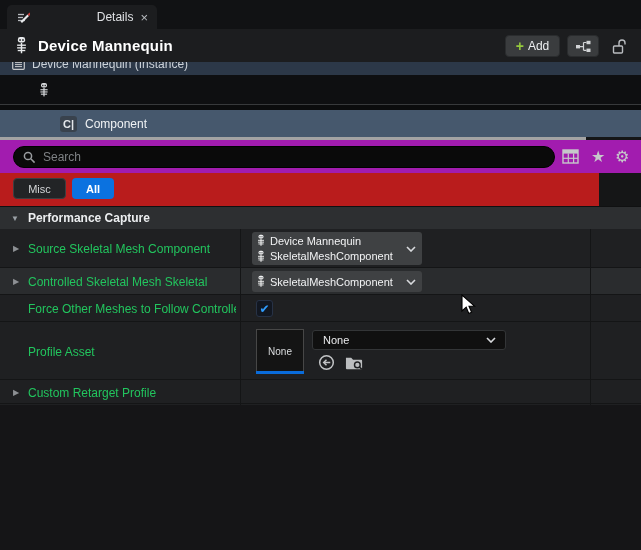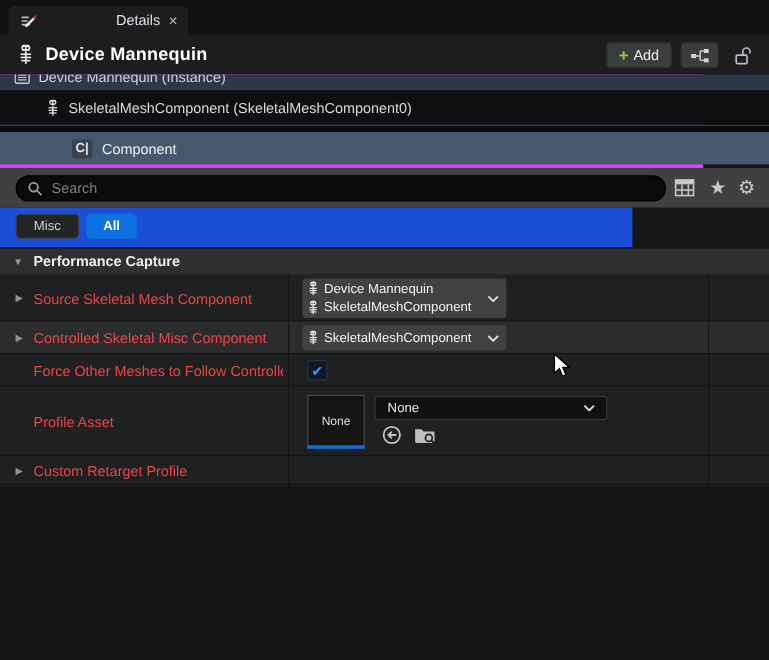--- a/index.html
+++ b/index.html
@@ -21,64 +21,64 @@
            border:1px solid #2a2c2e;border-radius:4px;display:flex;align-items:center;
            justify-content:center;gap:4px;}
   .add-plus{color:#95c93d;font-size:14px;font-weight:bold;line-height:1;}
   .add-label{color:#eceef0;font-size:12px;}
   .node-btn{position:absolute;left:567px;top:35px;width:32px;height:22px;background:#3a3c3e;
             border:1px solid #2a2c2e;border-radius:4px;display:flex;align-items:center;justify-content:center;}
   .lock-btn{position:absolute;left:607px;top:36px;width:24px;height:20px;display:flex;
             align-items:center;justify-content:center;}
 
   
-  .tree{position:absolute;left:0;top:62px;width:586px;height:78px;background:#d946ef;}
+  .tree{position:absolute;left:0;top:62px;width:586px;height:78px;background:#a3a3a3;}
   .trow1{position:absolute;left:0;top:0;width:641px;height:13px;background:#2c3848;overflow:hidden;}
   .trow1-in{display:flex;align-items:center;height:24px;margin-top:-10px;padding-left:12px;gap:7px;
             font-size:12px;color:#ccd2d9;}
   .trow2{position:absolute;left:0;top:13px;width:641px;height:29px;background:#0e0f11;
          display:flex;align-items:center;padding-left:38px;gap:7px;font-size:12px;color:#d8dadd;}
   .tsep{position:absolute;left:0;top:42px;width:641px;height:6px;background:#0b0c0d;border-top:1px solid #37393b;}
   .trow3{position:absolute;left:0;top:48px;width:641px;height:27px;background:#46586d;
          display:flex;align-items:center;padding-left:60px;gap:8px;font-size:12px;color:#f0f2f4;}
   .c-icon{width:17px;height:16px;background:#39424d;border-radius:3px;color:#e4e7ea;
           font-size:11px;font-weight:bold;display:flex;align-items:center;justify-content:center;letter-spacing:0;}
 
   
-  .searchrow{position:absolute;left:0;top:140px;width:641px;height:33px;background:#404040;}
+  .searchrow{position:absolute;left:0;top:140px;width:641px;height:33px;background:#a21caf;}
   .search-box{position:absolute;left:13px;top:6px;width:542px;height:22px;border-radius:11px;
               background:#0a0a0a;border:1px solid #010101;display:flex;align-items:center;
               padding-left:9px;gap:7px;}
   .search-ph{font-size:12px;color:#7e8184;}
   .ic-right{position:absolute;top:7px;color:#c6c8ca;}
   .ic-star{left:591px;font-size:16px;}
   .ic-gear{left:615px;font-size:16px;}
 
   
-  .filterrow{position:absolute;left:0;top:173px;width:527px;height:33px;background:#1d4ed8;}
+  .filterrow{position:absolute;left:0;top:173px;width:599px;height:33px;background:#b91c1c;}
   .misc-btn{position:absolute;left:13px;top:5px;width:53px;height:21px;background:#222426;
             border:1px solid #3d3f41;border-radius:4px;display:flex;align-items:center;
             justify-content:center;font-size:11px;color:#d2d4d6;}
   .all-btn{position:absolute;left:72px;top:5px;width:42px;height:21px;background:#0b72e0;
            border-radius:4px;display:flex;align-items:center;justify-content:center;
            font-size:11px;font-weight:bold;color:#fff;}
 
   
   .section-h{position:absolute;left:0;top:206px;width:641px;height:23px;background:#2d2f31;
              border-top:1px solid #101112;display:flex;align-items:center;padding-left:11px;gap:9px;}
   .caret-down{color:#9aa0a6;font-size:8px;}
   .section-title{font-size:12px;font-weight:bold;color:#eceef0;}
 
   
   .props{position:absolute;left:0;top:229px;width:641px;height:176px;background:#1f2022;}
   .vline{position:absolute;top:0;width:1px;height:176px;background:#141516;z-index:3;}
   .prow{position:absolute;left:0;width:641px;border-bottom:1px solid #141516;background:#1f2022;}
   .prow.hover{background:#2a2c2e;}
   .arrow{position:absolute;left:13px;color:#8d9094;font-size:8px;}
-  .plabel{position:absolute;left:28px;font-size:12px;color:#ef4444;white-space:nowrap;
+  .plabel{position:absolute;left:28px;font-size:12px;color:#22c55e;white-space:nowrap;
           overflow:hidden;max-width:208px;}
   .dd{position:absolute;background:#3f4143;border-radius:3px;display:flex;flex-direction:column;
       justify-content:center;padding:1px 4px;}
   .dd-line{display:flex;align-items:center;gap:4px;height:16px;font-size:11px;color:#f2f3f4;white-space:nowrap;}
   .dd-chev{position:absolute;right:6px;top:50%;transform:translateY(-50%);}
   .checkbox{position:absolute;left:256px;top:5px;width:17px;height:17px;background:#121721;
             border:1px solid #273246;border-radius:3px;display:flex;align-items:center;
             justify-content:center;color:#2f9dff;font-size:12px;font-weight:bold;}
   .thumb{position:absolute;left:256px;top:7px;width:48px;height:45px;background:#141414;
          border:1px solid #474747;display:flex;align-items:center;justify-content:center;}
@@ -171,21 +171,20 @@
         <svg width="12" height="14" viewBox="0 0 12 14">
           <rect x="3" y="0" width="6" height="4.6" rx="2" fill="#d8dadd"></rect>
           <rect x="4.2" y="1.8" width="1.2" height="1.4" fill="#0e0f11"></rect>
           <rect x="6.6" y="1.8" width="1.2" height="1.4" fill="#0e0f11"></rect>
           <rect x="5.4" y="4.8" width="1.2" height="8.6" fill="#d8dadd"></rect>
           <rect x="2.4" y="6.2" width="7.2" height="1.1" fill="#d8dadd"></rect>
           <rect x="2.4" y="8.4" width="7.2" height="1.1" fill="#d8dadd"></rect>
           <rect x="2.9" y="10.6" width="6.2" height="1.1" fill="#d8dadd"></rect>
         </svg>
       </span>
-      <span>SkeletalMeshComponent (SkeletalMeshComponent0)</span>
     </div>
     <div class="tsep"></div>
     <div class="trow3">
       <span class="c-icon">C|</span>
       <span>Component</span>
     </div>
   </div>
 
   <div class="searchrow">
     <div class="search-box">
@@ -259,21 +258,21 @@
         <span class="dd-chev">
           <svg width="10" height="6" viewBox="0 0 10 6">
               <polyline points="1,1 5,5 9,1" fill="none" stroke="#d8dadd" stroke-width="1.6"></polyline>
             </svg>
         </span>
       </div>
     </div>
 
     <div class="prow hover" style="top:39px;height:27px;">
       <span class="arrow" style="top:9px;">▶</span>
-      <span class="plabel" style="top:7px;">Controlled Skeletal Misc Component</span>
+      <span class="plabel" style="top:7px;">Controlled Skeletal Mesh Skeletal</span>
       <div class="dd" style="left:252px;top:3px;width:170px;height:21px;">
         <div class="dd-line">
           <svg width="10" height="13" viewBox="0 0 12 14">
             <rect x="3" y="0" width="6" height="4.6" rx="2" fill="#f2f3f4"></rect>
             <rect x="4.2" y="1.8" width="1.2" height="1.4" fill="#3f4143"></rect>
             <rect x="6.6" y="1.8" width="1.2" height="1.4" fill="#3f4143"></rect>
             <rect x="5.4" y="4.8" width="1.2" height="8.6" fill="#f2f3f4"></rect>
             <rect x="2.4" y="6.2" width="7.2" height="1.1" fill="#f2f3f4"></rect>
             <rect x="2.4" y="8.4" width="7.2" height="1.1" fill="#f2f3f4"></rect>
             <rect x="2.9" y="10.6" width="6.2" height="1.1" fill="#f2f3f4"></rect>

